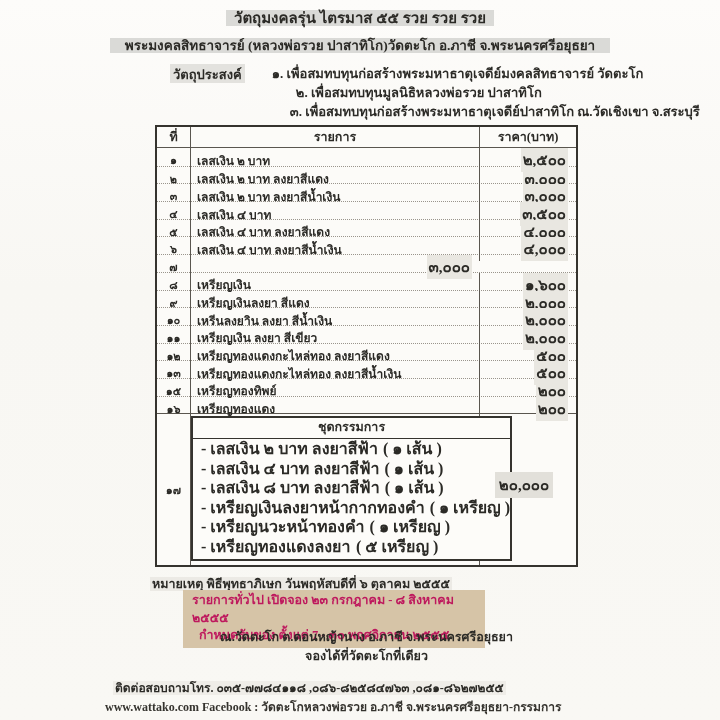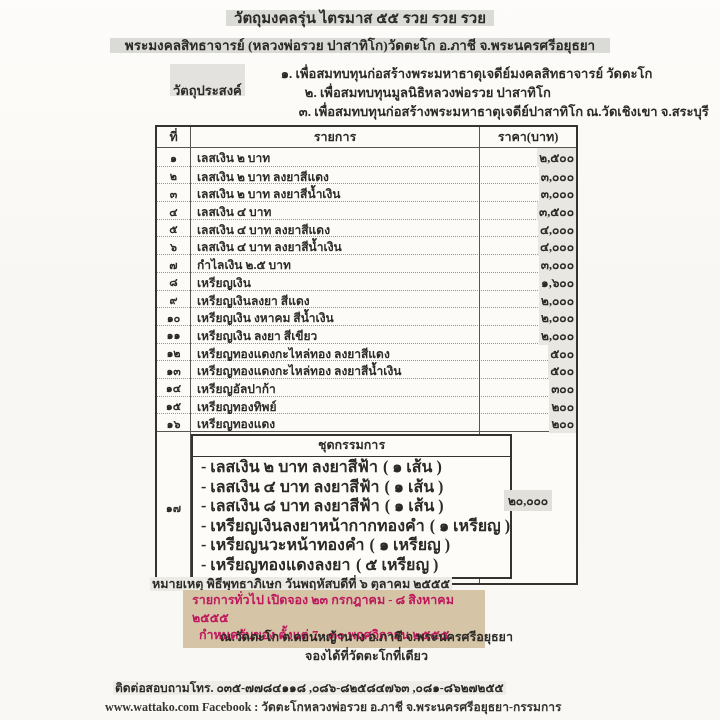--- a/index.html
+++ b/index.html
@@ -10,40 +10,40 @@
     font-family:"Liberation Serif","DejaVu Serif",serif;
     color:#2b2a26;
   }
   
   .title-wrap { position:absolute; left:0; top:6px; width:720px; text-align:center; }
   .title-line1 span { background:#dadad7; padding:0 8px; font-size:15px; font-weight:700; }
   .title-line2 { margin-top:4px; }
   .title-line2 span { background:#dadad7; padding:0 15px; font-size:13.5px; font-weight:700; }
   
   .objectives { position:absolute; left:170px; top:64px; display:flex; font-size:13px; font-weight:700; }
-  .obj-label { margin-right:36px; background:#e3e2de; padding:16px 3px; height:19px; }
+  .obj-label { margin-right:27px; background:#e3e2de; padding:0 3px; height:19px; }
   .obj-list > div { line-height:19px; white-space:nowrap; }
   .obj-1 { margin-left:0; }
   .obj-2 { margin-left:24px; }
   .obj-3 { margin-left:18px; }
   
   .price-table { position:absolute; left:155px; top:125px; width:423px;
     border:2px solid #35332e; background:#fcfbf8; }
   .thead { display:grid; grid-template-columns:34px 289px 1fr; height:21px;
     border-bottom:1px solid #5a564f; font-weight:700; font-size:12.5px; }
   .thead > div { display:flex; align-items:center; justify-content:center; }
   .th-no, .th-item { border-right:1px solid #5a564f; }
   .trow { display:grid; grid-template-columns:34px 289px 1fr; height:17.7px; font-weight:700; }
   .trow + .trow { border-top:1px dotted #9a958c; }
   .c-no { display:flex; align-items:center; justify-content:center;
     border-right:1px solid #5a564f; font-size:11px; }
   .c-name { display:flex; align-items:center; padding:0 6px;
     border-right:1px solid #5a564f; font-size:12px; white-space:nowrap; }
   .c-price { display:flex; align-items:center; justify-content:flex-end;
-    font-size:12px; }
+    padding-right:8px; font-size:15px; }
   .c-price span { background:#e9e7e1; padding:0 2px; }
   
   .trow.committee { height:auto; border-top:1px solid #5a564f; }
   .committee .c-name { align-items:stretch; padding:2px 8px 4px 0; }
   .cbox { border:2px solid #35332e; flex:1; background:#fdfcf9; padding-bottom:3px; }
   .cbox-title { text-align:center; font-weight:700; font-size:12.5px; height:21px;
     line-height:19px; border-bottom:1.5px solid #35332e; }
   .c-item { display:flex; padding-left:8px; line-height:19.5px; font-size:16px; white-space:nowrap; }
   .c-item .qty { margin-left:5px; }
   .c-item.tab .lbl { display:inline-block; min-width:150px; }
@@ -131,42 +131,41 @@
     </div>
     <div class="trow">
       <div class="c-no">๖</div>
       <div class="c-name">เลสเงิน ๔ บาท ลงยาสีน้ำเงิน</div>
       <div class="c-price">
           <span>๔,๐๐๐</span>
         </div>
     </div>
     <div class="trow">
       <div class="c-no">๗</div>
-      <div class="c-name">กำไลเงิน ๒.๕ บาท</div>
       <div class="c-price">
           <span>๓,๐๐๐</span>
         </div>
     </div>
     <div class="trow">
       <div class="c-no">๘</div>
       <div class="c-name">เหรียญเงิน</div>
       <div class="c-price">
           <span>๑,๖๐๐</span>
         </div>
     </div>
     <div class="trow">
       <div class="c-no">๙</div>
       <div class="c-name">เหรียญเงินลงยา สีแดง</div>
       <div class="c-price">
           <span>๒,๐๐๐</span>
         </div>
     </div>
     <div class="trow">
       <div class="c-no">๑๐</div>
-      <div class="c-name">เหรียญเงิน งหาคม สีน้ำเงิน</div>
+      <div class="c-name">เหรีนลงยาิน ลงยา สีน้ำเงิน</div>
       <div class="c-price">
           <span>๒,๐๐๐</span>
         </div>
     </div>
     <div class="trow">
       <div class="c-no">๑๑</div>
       <div class="c-name">เหรียญเงิน ลงยา สีเขียว</div>
       <div class="c-price">
           <span>๒,๐๐๐</span>
         </div>
@@ -176,27 +175,20 @@
       <div class="c-name">เหรียญทองแดงกะไหล่ทอง ลงยาสีแดง</div>
       <div class="c-price">
           <span>๕๐๐</span>
         </div>
     </div>
     <div class="trow">
       <div class="c-no">๑๓</div>
       <div class="c-name">เหรียญทองแดงกะไหล่ทอง ลงยาสีน้ำเงิน</div>
       <div class="c-price">
           <span>๕๐๐</span>
-        </div>
-    </div>
-    <div class="trow">
-      <div class="c-no">๑๔</div>
-      <div class="c-name">เหรียญอัลปาก้า</div>
-      <div class="c-price">
-          <span>๓๐๐</span>
         </div>
     </div>
     <div class="trow">
       <div class="c-no">๑๕</div>
       <div class="c-name">เหรียญทองทิพย์</div>
       <div class="c-price">
           <span>๒๐๐</span>
         </div>
     </div>
     <div class="trow">

